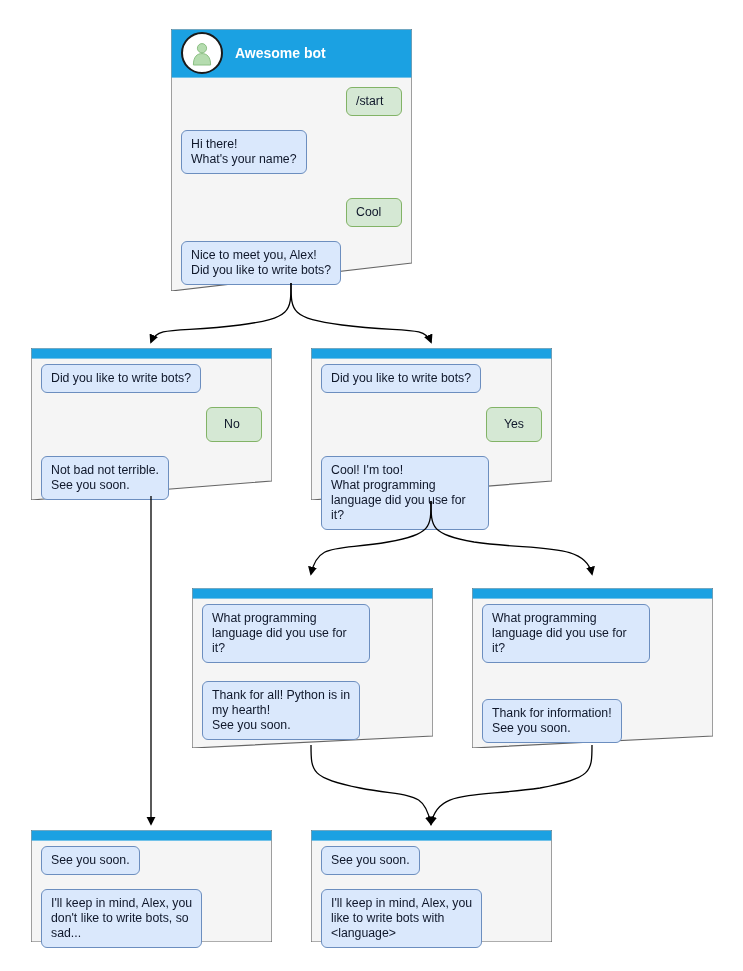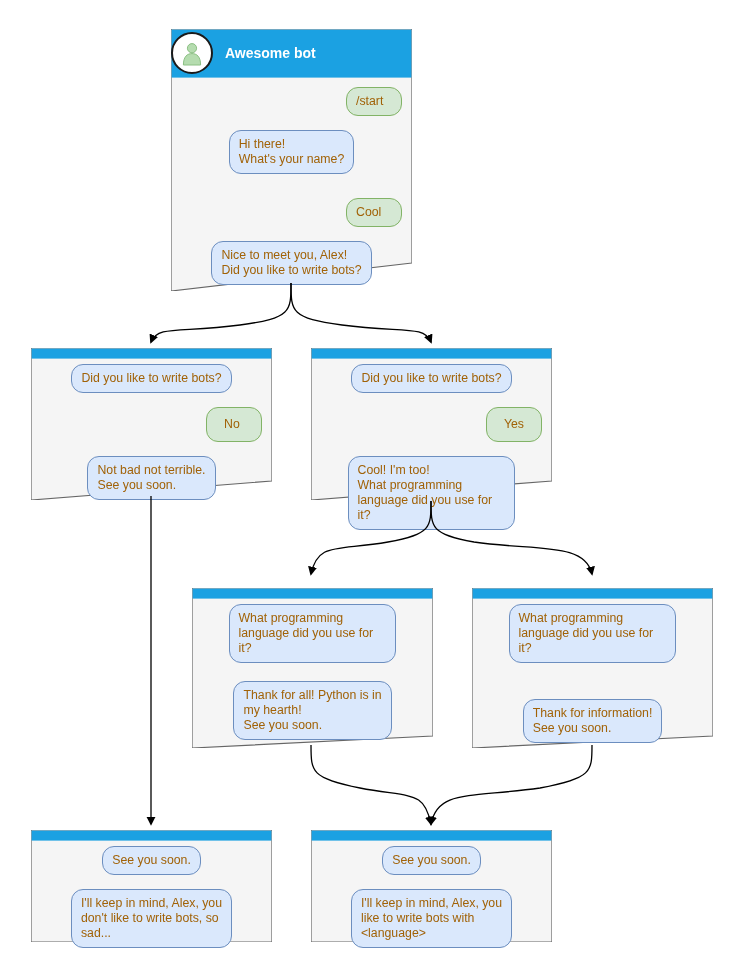--- a/index.html
+++ b/index.html
@@ -44,21 +44,21 @@
     left: 0; top: 0;
     width: 100%;
     z-index: 2;
   }
   
   .chat-header {
     position: relative;
     height: 48px;
     display: flex;
     align-items: center;
-    padding-left: 0;
+    padding-left: 10px;
     box-sizing: border-box;
   }
   .avatar {
     width: 38px;
     height: 38px;
     border-radius: 50%;
     background: #ffffff;
     border: 2px solid #1a1a1a;
     display: flex;
     align-items: center;
@@ -79,28 +79,28 @@
   
   .messages {
     position: relative;
     padding: 10px 10px 14px 10px;
     box-sizing: border-box;
   }
   .msg-row {
     display: flex;
     margin-bottom: 10px;
   }
-  .msg-row.left  { justify-content: center; }
+  .msg-row.left  { justify-content: flex-start; }
   .msg-row.right { justify-content: flex-end; }
   .bubble {
     font-size: 12.3px;
     line-height: 15px;
-    color: #a16207;
+    color: #0f172a;
     padding: 6px 9px;
-    border-radius: 12px;
+    border-radius: 6px;
     box-sizing: border-box;
     white-space: pre-line;
     max-width: 76%;
   }
   .bubble.bot {
     background: #dae8fc;
     border: 1px solid #6c8ebf;
   }
   .bubble.user {
     background: #d5e8d4;

